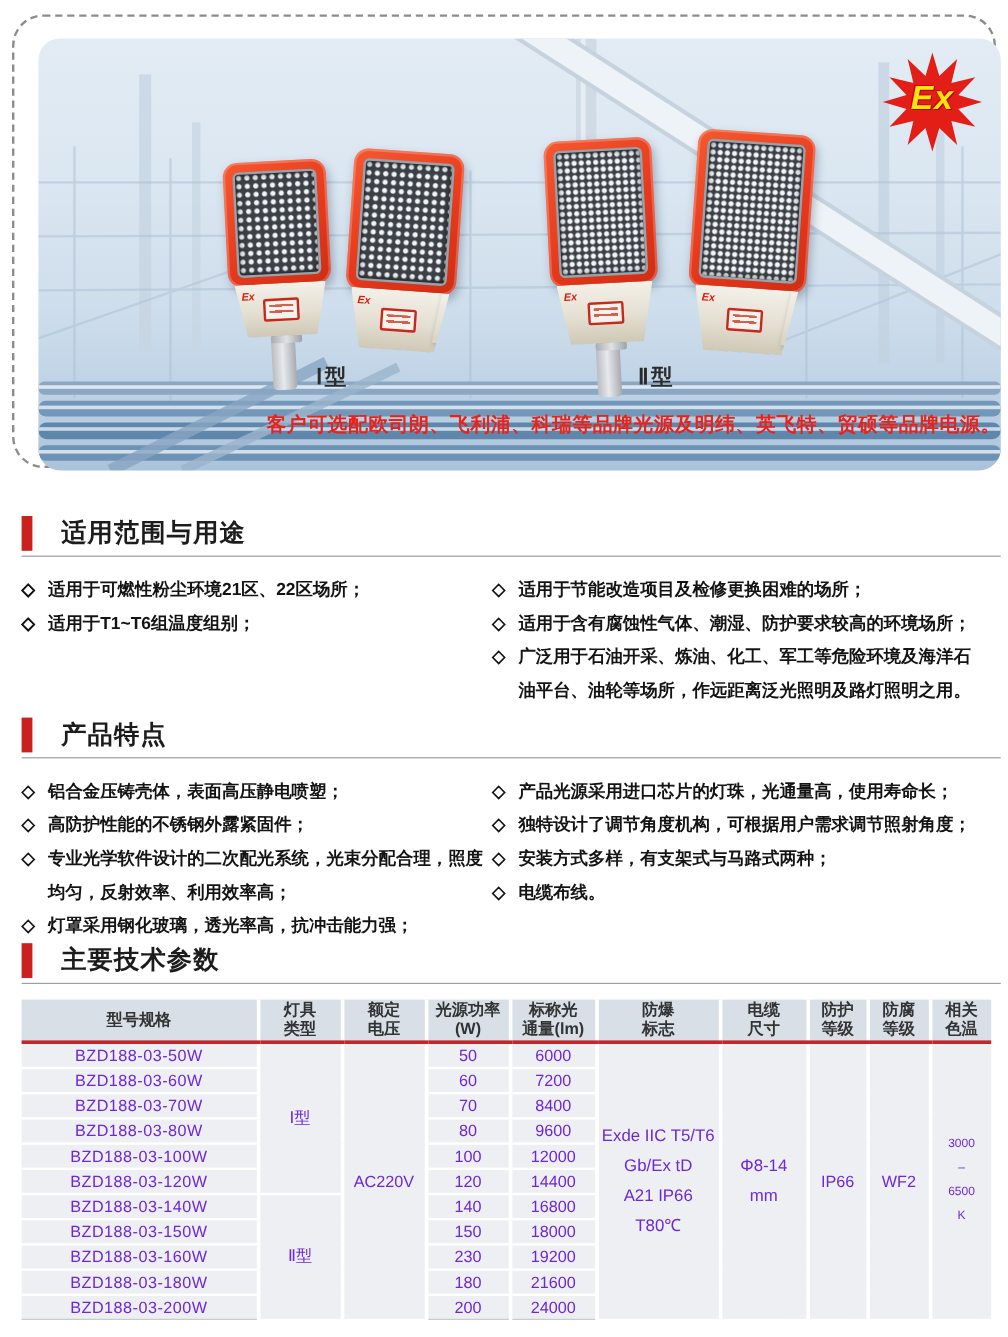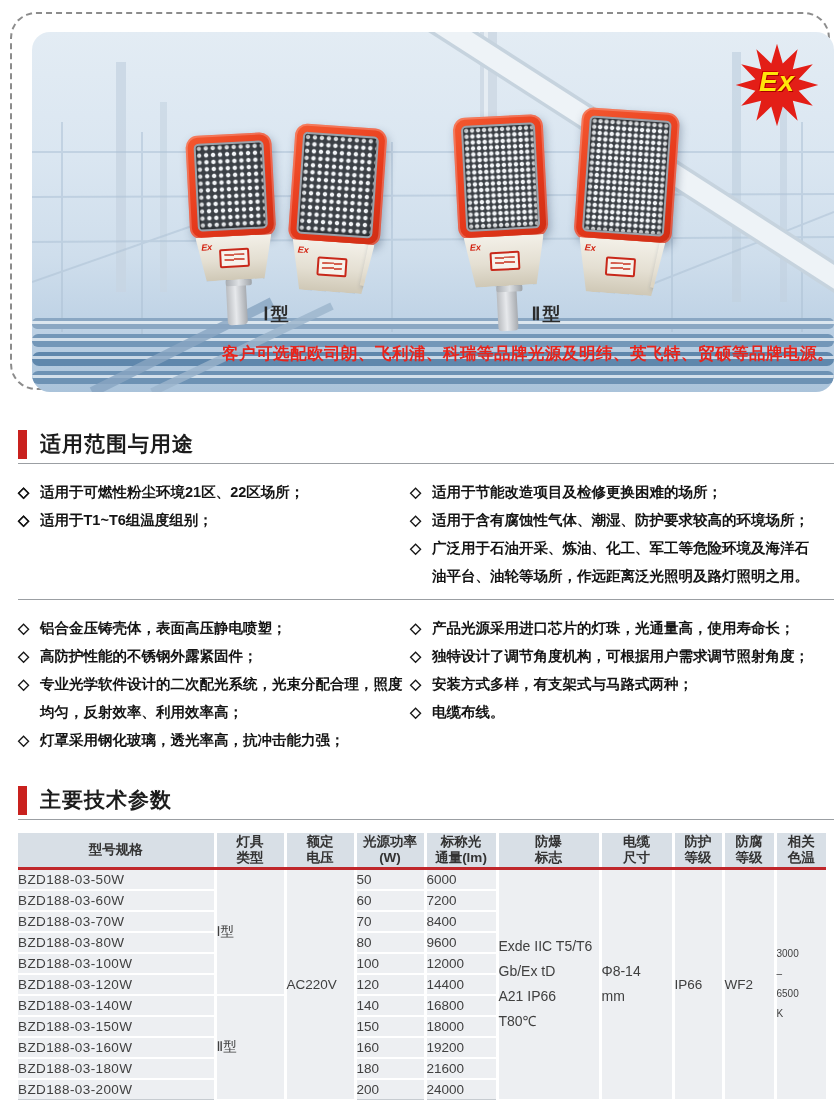--- a/index.html
+++ b/index.html
@@ -49,38 +49,38 @@
     border:6px solid #ddd5c3; border-left:none; border-radius:0 10px 14px 0;
     transform:rotate(8deg); box-shadow:1px 2px 4px rgba(40,60,90,.25); }
 
   .type-label { position:absolute; width:90px; text-align:center; font-size:18px;
     font-weight:bold; color:#2b2b2b; letter-spacing:2px; }
   .promo { position:absolute; left:0; top:311px; width:100%; text-align:right;
     font-size:16.5px; font-weight:bold; color:#e8231b; letter-spacing:.5px;padding-left:17px; }
 
   
   .section { position:absolute; left:18px; width:804px; }
-  .sec-head { display:flex; align-items:center; gap:13px; height:32px; }
+  .sec-head { display:flex; align-items:center; gap:24px; height:32px; }
   .redbar { width:9px; height:29px; background:#c9211e; }
   .sec-title { font-size:21px; font-weight:bold; color:#1c1c1c; letter-spacing:1px; }
   .rule { border-top:1px solid #9b9fa3; margin-top:3px; width:816px; }
   .cols { display:flex; padding-top:14px; }
   .col { list-style:none; font-size:14.5px; font-weight:600; color:#141414; }
   .col li { line-height:28px; padding-left:22px; position:relative; }
   .col .dia { position:absolute; left:0; color:#141414; }
   .col-l { width:392px; flex:0 0 392px; }
   .col-r { flex:1; }
 
   
   table.params { border-collapse:collapse; width:808px; table-layout:fixed; margin-top:13px; }
   .params th { background:#d8dfe6; color:#333; font-weight:bold; font-size:13.5px;
     line-height:16px; height:33px; border-right:3px solid #fff;
     border-bottom:3px solid #c0272b; text-align:center; padding:1px 0; }
   .params th:last-child, .params td.last { border-right:none; }
-  .params td { background:#edeff2; color:#404040; font-size:13.5px; 
+  .params td { background:#edeff2; color:#6d28d9; font-size:13.5px; text-align:center;
     height:21px; padding:0; border-right:3px solid #fff; border-bottom:2px solid #fff; }
   .params td.model { letter-spacing:.4px; }
   .params .ml { line-height:25px; font-size:14px; }
   .params .ml2 { line-height:20px; font-size:10px; }
   .params tr:last-child td { border-bottom:1px solid #c7ccd1; }
 </style>
 </head>
 <body>
 
 <div class="page">
@@ -200,20 +200,24 @@
       </ul>
       <ul class="col col-r">
         <li><span class="dia">◇</span><span>适用于节能改造项目及检修更换困难的场所；</span></li>
         <li><span class="dia">◇</span><span>适用于含有腐蚀性气体、潮湿、防护要求较高的环境场所；</span></li>
         <li><span class="dia">◇</span><span>广泛用于石油开采、炼油、化工、军工等危险环境及海洋石油平台、油轮等场所，作远距离泛光照明及路灯照明之用。</span></li>
       </ul>
     </div>
   </div>
 
   <div class="section" style="top:596px;">
+    <div class="sec-head">
+      <span class="redbar"></span>
+      <span class="sec-title">产品特点</span>
+    </div>
     <div class="rule"></div>
     <div class="cols">
       <ul class="col col-l">
         <li><span class="dia">◇</span><span>铝合金压铸壳体，表面高压静电喷塑；</span></li>
         <li><span class="dia">◇</span><span>高防护性能的不锈钢外露紧固件；</span></li>
         <li><span class="dia">◇</span><span>专业光学软件设计的二次配光系统，光束分配合理，照度均匀，反射效率、利用效率高；</span></li>
         <li><span class="dia">◇</span><span>灯罩采用钢化玻璃，透光率高，抗冲击能力强；</span></li>
       </ul>
       <ul class="col col-r">
         <li><span class="dia">◇</span><span>产品光源采用进口芯片的灯珠，光通量高，使用寿命长；</span></li>
@@ -342,21 +346,21 @@
           <td>140</td>
           <td>16800</td>
         </tr>
         <tr>
           <td class="model">BZD188-03-150W</td>
           <td>150</td>
           <td>18000</td>
         </tr>
         <tr>
           <td class="model">BZD188-03-160W</td>
-          <td>160</td>
+          <td>230</td>
           <td>19200</td>
         </tr>
         <tr>
           <td class="model">BZD188-03-180W</td>
           <td>180</td>
           <td>21600</td>
         </tr>
         <tr>
           <td class="model">BZD188-03-200W</td>
           <td>200</td>

